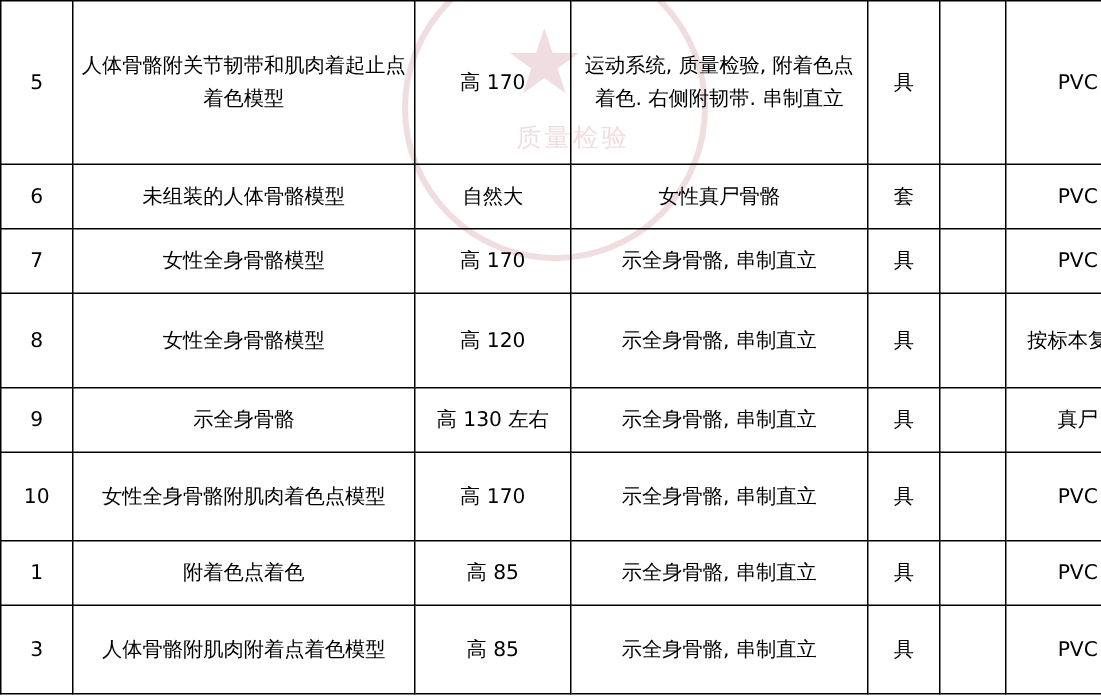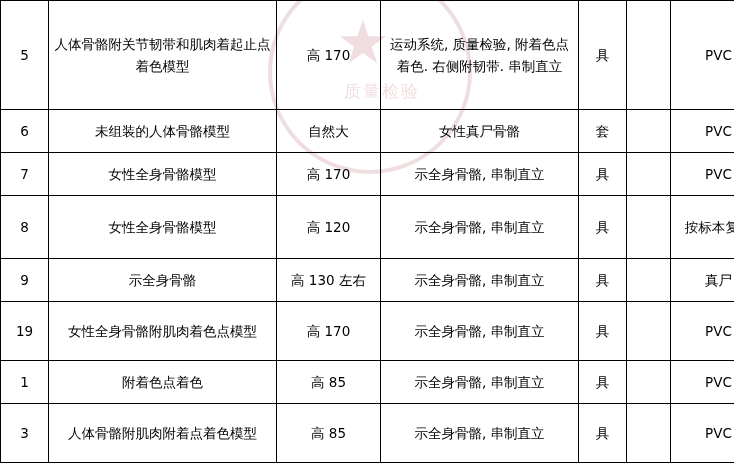--- a/index.html
+++ b/index.html
@@ -154,21 +154,21 @@
       <tr class="r-short">
         <td>9</td>
         <td>示全身骨骼</td>
         <td>高 130 左右</td>
         <td>示全身骨骼, 串制直立</td>
         <td>具</td>
         <td></td>
         <td>真尸</td>
       </tr>
       <tr class="r-mid2">
-        <td>19</td>
+        <td>10</td>
         <td>女性全身骨骼附肌肉着色点模型</td>
         <td>高 170</td>
         <td>示全身骨骼, 串制直立</td>
         <td>具</td>
         <td></td>
         <td>PVC</td>
       </tr>
       <tr class="r-short">
         <td>1</td>
         <td>附着色点着色</td>

